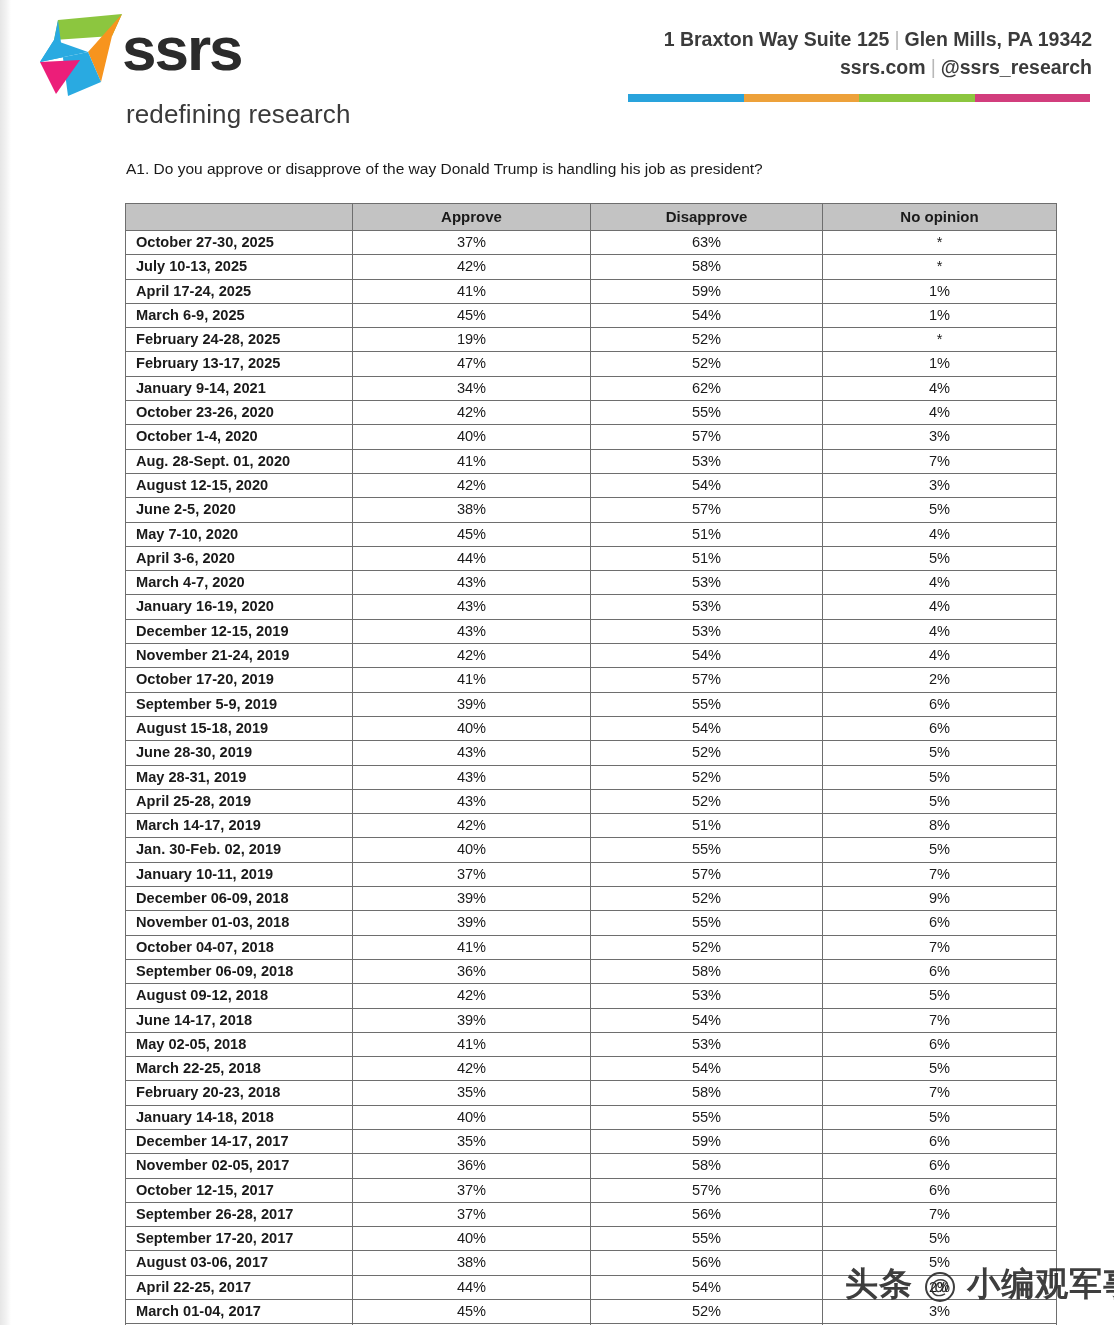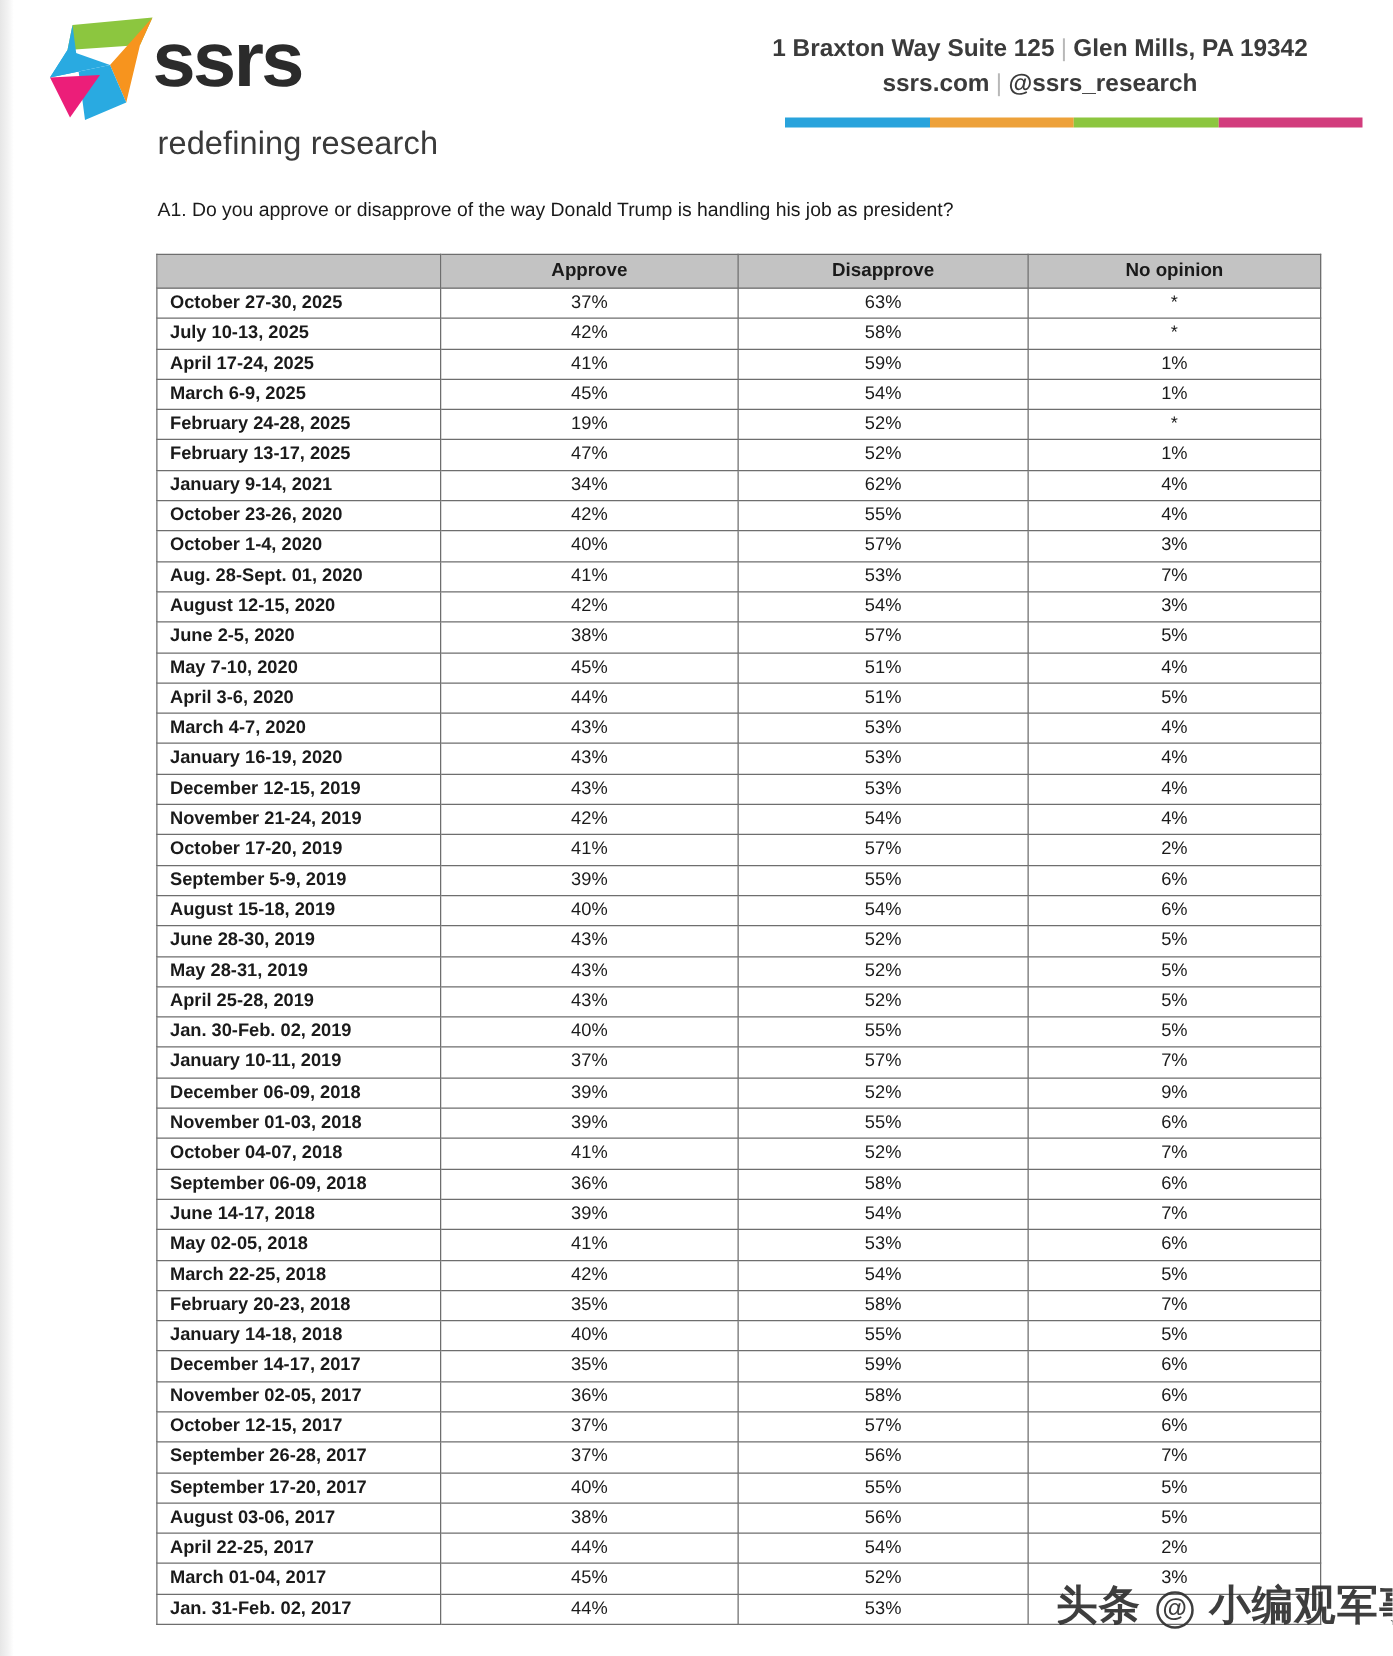--- a/index.html
+++ b/index.html
@@ -62,21 +62,21 @@
     color: #3a3a3a;
     line-height: 1;
     letter-spacing: 0.1px;
     margin-top: 20px;
   }
 
   .contact-block {
     position: absolute;
     right: 22px;
     top: 26px;
-    text-align: center;
+    text-align: right;
     width: 520px;
   }
   .contact-line {
     font-size: 19.5px;
     font-weight: bold;
     color: #3b3b3b;
     line-height: 1.42;
     white-space: nowrap;
   }
   .sep {
@@ -374,20 +374,26 @@
           <td class="val">52%</td>
           <td class="val">5%</td>
         </tr>
         <tr>
           <td class="date">April 25-28, 2019</td>
           <td class="val">43%</td>
           <td class="val">52%</td>
           <td class="val">5%</td>
         </tr>
         <tr>
+          <td class="date">March 14-17, 2019</td>
+          <td class="val">42%</td>
+          <td class="val">51%</td>
+          <td class="val">8%</td>
+        </tr>
+        <tr>
           <td class="date">Jan. 30-Feb. 02, 2019</td>
           <td class="val">40%</td>
           <td class="val">55%</td>
           <td class="val">5%</td>
         </tr>
         <tr>
           <td class="date">January 10-11, 2019</td>
           <td class="val">37%</td>
           <td class="val">57%</td>
           <td class="val">7%</td>
@@ -408,20 +414,26 @@
           <td class="date">October 04-07, 2018</td>
           <td class="val">41%</td>
           <td class="val">52%</td>
           <td class="val">7%</td>
         </tr>
         <tr>
           <td class="date">September 06-09, 2018</td>
           <td class="val">36%</td>
           <td class="val">58%</td>
           <td class="val">6%</td>
+        </tr>
+        <tr>
+          <td class="date">August 09-12, 2018</td>
+          <td class="val">42%</td>
+          <td class="val">53%</td>
+          <td class="val">5%</td>
         </tr>
         <tr>
           <td class="date">June 14-17, 2018</td>
           <td class="val">39%</td>
           <td class="val">54%</td>
           <td class="val">7%</td>
         </tr>
         <tr>
           <td class="date">May 02-05, 2018</td>
           <td class="val">41%</td>

